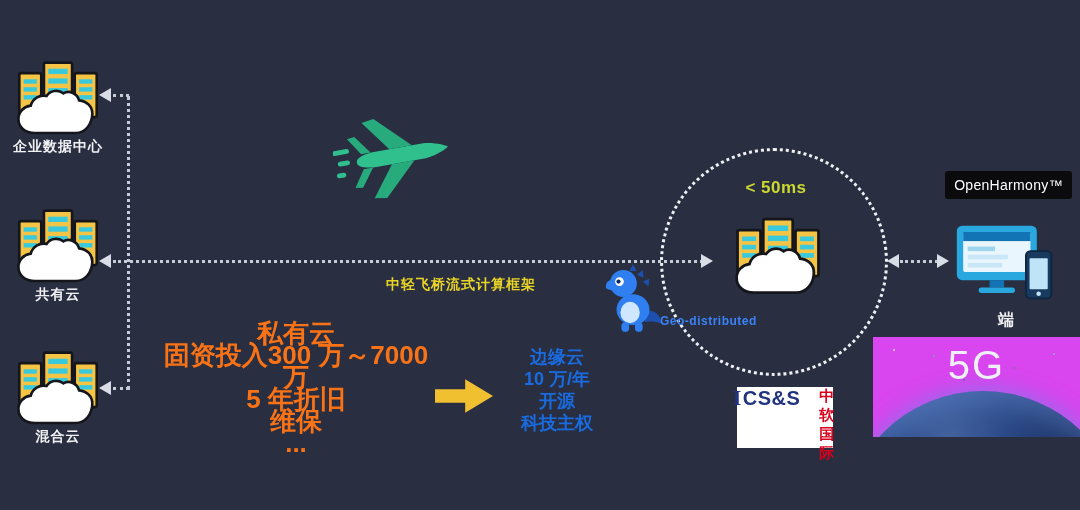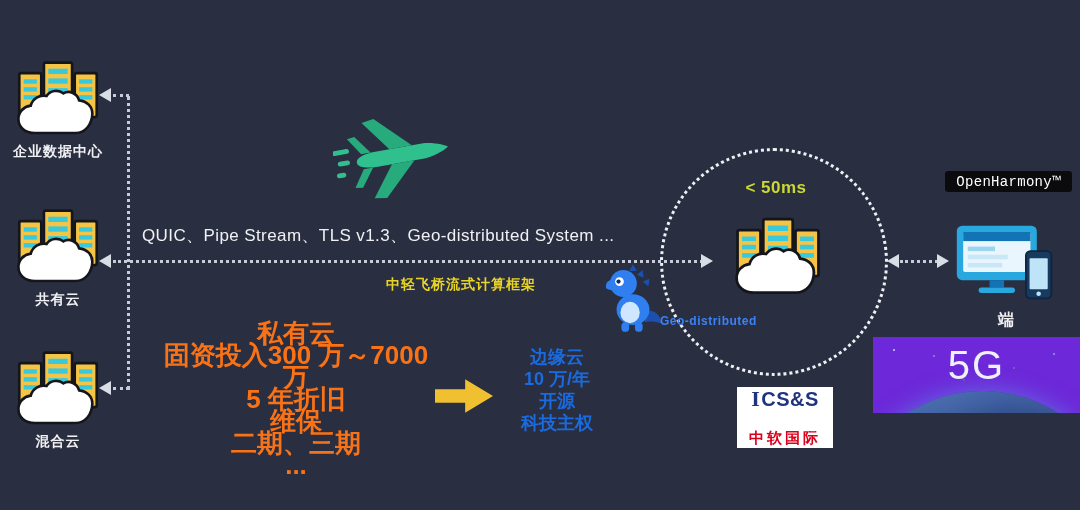--- a/index.html
+++ b/index.html
@@ -12,49 +12,49 @@
   .abs{position:absolute;}
   
   .dot-h{position:absolute;height:0;border-top:3px dotted #c7ccd6;}
   .dot-v{position:absolute;width:0;border-left:3px dotted #c7ccd6;}
   .arr{position:absolute;width:0;height:0;border-top:7px solid transparent;border-bottom:7px solid transparent;}
   .arr.left{border-right:12px solid #d9dde5;}
   .arr.right{border-left:12px solid #d9dde5;}
   
   .node{position:absolute;width:96px;text-align:center;}
   .node-icon{width:88px;height:84px;display:block;margin:0 auto;}
-  .node-label{color:#f1f1f4;font-size:14px;font-weight:bold;margin-top:5px;letter-spacing:1px;white-space:nowrap;font-family:Liberation Mono, monospace;}
+  .node-label{color:#f1f1f4;font-size:14px;font-weight:bold;letter-spacing:1px;white-space:nowrap;font-family:Liberation Mono, monospace;}
   
   .protocols{left:142px;top:224px;color:#f1f1f4;font-size:17px;letter-spacing:.4px;white-space:nowrap;}
   .framework{left:386px;top:276px;color:#e8d426;font-size:14px;font-weight:bold;letter-spacing:1px;white-space:nowrap;}
   .redblock{left:155px;top:322px;width:282px;text-align:center;color:#f97316;font-weight:bold;font-size:26px;line-height:22px;}
   .blueblock{left:492px;top:346px;width:130px;text-align:center;color:#1a6be0;font-weight:bold;font-size:18px;line-height:22px;}
   
   .block-arrow{left:435px;top:377px;width:58px;height:38px;background:#f0c030;
     clip-path:polygon(0 32%,52% 32%,52% 6%,100% 50%,52% 94%,52% 68%,0 68%);}
   
   .geo-circle{left:660px;top:148px;width:228px;height:228px;border:3px dotted #eef0f4;border-radius:50%;}
   .latency{left:660px;top:178px;width:232px;text-align:center;color:#ccd930;font-weight:bold;font-size:17px;letter-spacing:.5px;}
   .circle-server{left:732px;top:210px;width:92px;height:88px;}
   .geolabel{left:660px;top:314px;width:232px;text-align:left;color:#3b82f6;font-weight:bold;font-size:12px;letter-spacing:.5px;}
   
-  .oh-box{left:945px;top:171px;width:127px;height:21px;background:#0b0b0d;color:#ffffff;
-    display:flex;align-items:center;justify-content:center;font-size:14px;border-radius:3px;letter-spacing:.3px;font-family:Liberation Mono, monospace;}
+  .oh-box{left:945px;top:171px;width:127px;height:28px;background:#0b0b0d;color:#ffffff;
+    display:flex;align-items:center;justify-content:center;font-size:14px;border-radius:3px;letter-spacing:.3px;}
   .devices{left:955px;top:222px;width:100px;height:80px;}
   .duan{left:960px;top:310px;width:92px;text-align:center;color:#f1f1f4;font-size:16px;font-weight:bold;}
-  .fiveg{left:873px;top:337px;width:207px;height:76px;background:#6d28d9;overflow:hidden;}
+  .fiveg{left:873px;top:337px;width:207px;height:100px;background:#d946ef;overflow:hidden;}
   .earth{position:absolute;left:-30px;top:54px;width:280px;height:280px;border-radius:50%;
     background:radial-gradient(circle at 38% 18%, #44639f 0%, #2a4784 22%, #142451 52%, #070c1c 100%);
     box-shadow:0 0 20px 3px rgba(95,135,230,.55), inset 0 14px 26px rgba(130,175,255,.35);}
   .stars{position:absolute;left:20px;top:12px;width:2px;height:2px;border-radius:50%;background:#cfd8ef;
     box-shadow:40px 6px 0 0 #8b97b8, 120px 18px 0 0 #6d7a9d, 160px 4px 0 0 #9aa6c6, 70px 30px 0 0 #5d6a8e;}
   .fiveg-label{position:absolute;left:0;top:6px;width:100%;text-align:center;color:#eef2f8;
     font-size:40px;font-weight:400;letter-spacing:2px;}
-  .csas{left:737px;top:387px;width:96px;height:61px;background:#ffffff;display:flex;flex-direction:column;
-    align-items:center;justify-content:center;gap:19px;}
+  .csas{left:737px;top:387px;width:96px;height:61px;background:#ffffff;display:flex;
+    align-items:flex-start;justify-content:center;gap:19px;}
   .csas-en{color:#20337f;font-weight:bold;font-size:20px;line-height:22px;letter-spacing:.5px;}
   .csas-i{font-family:"Liberation Serif","DejaVu Serif",serif;font-size:22px;margin-right:1px;}
   .csas-cn{color:#d9001b;font-weight:bold;font-size:15px;letter-spacing:3px;}
   
   .plane{left:333px;top:106px;width:124px;height:96px;}
   .dino{left:604px;top:264px;width:58px;height:68px;}
 </style>
 </head>
 <body>
 
@@ -132,29 +132,27 @@
   <div class="dot-h" style="left:113px;top:387px;width:16px"></div>
   <div class="arr left" style="left:99px;top:381px"></div>
   <div class="dot-h" style="left:900px;top:260px;width:38px"></div>
   <div class="arr left" style="left:887px;top:254px"></div>
   <div class="arr right" style="left:937px;top:254px"></div>
 
   <svg class="abs plane">
       <use href="#sym-plane"></use>
     </svg>
 
-  <div class="abs protocols">QUIC、Pipe Stream、TLS v1.3、Geo-distributed System ...</div>
   <div class="abs framework">中轻飞桥流式计算框架</div>
 
   <div class="abs redblock">
     <div>私有云</div>
     <div>固资投入300 万～7000 万</div>
     <div>5 年折旧</div>
     <div>维保</div>
-    <div>二期、三期</div>
     <div>...</div>
   </div>
 
   <div class="abs block-arrow"></div>
 
   <div class="abs blueblock">
     <div>边缘云</div>
     <div>10 万/年</div>
     <div>开源</div>
     <div>科技主权</div>

